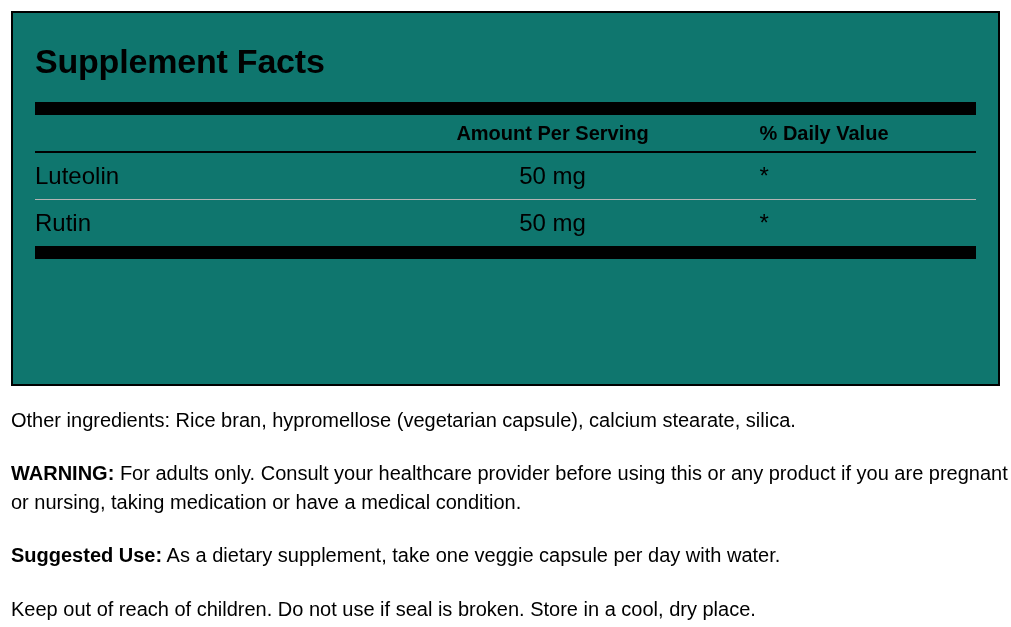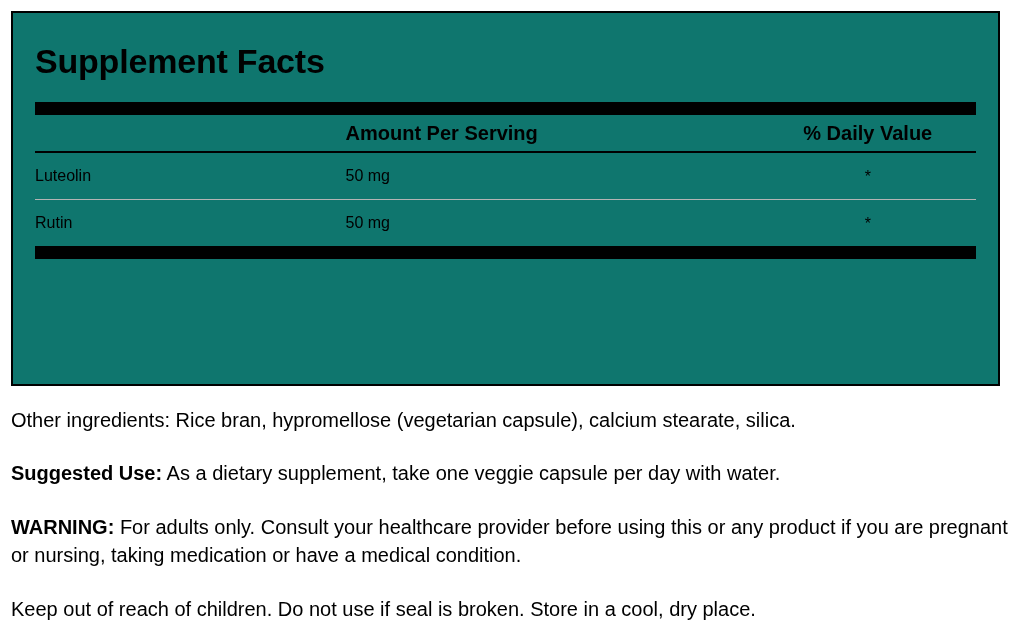--- a/index.html
+++ b/index.html
@@ -67,31 +67,31 @@
   table.sf-table {
     width: 100%;
     border-collapse: collapse;
     table-layout: fixed;
   }
   table.sf-table td {
     padding: 0;
     vertical-align: middle;
   }
   .col-name  { width: 33%; text-align: left; }
-  .col-amt   { width: 44%; }
-  .col-dv    { width: 23%; text-align: center; }
+  .col-amt   { width: 44%; text-align: center; }
+  .col-dv    { width: 23%; text-align: left; }
 
   .head-row td {
     font-size: 20px;
     font-weight: bold;
     height: 36px;
     padding-top: 2px;
   }
   .nutrient-row td {
-    font-size: 16px;
+    font-size: 24px;
     height: 46px;
   }
   .dv-star {
     font-size: 20px;
     vertical-align: top;
     line-height: 1.6;
   }
 
   .footnote {
     font-size: 20px;
@@ -162,20 +162,20 @@
         </table>
 
       <div class="rule-thick"></div>
 
     </div>
   </div>
 
   <div class="body-copy">
     <p class="para"><span>Other ingredients:</span><span> Rice bran, hypromellose (vegetarian capsule), calcium stearate, silica.</span></p>
 
+    <p class="para"><b>WARNING:</b><span> For adults only. Consult your healthcare provider before using this or any product if you are pregnant or nursing, taking medication or have a medical condition.</span></p>
+
     <p class="para"><b>Suggested Use:</b><span> As a dietary supplement, take one veggie capsule per day with water.</span></p>
-
-    <p class="para"><b>WARNING:</b><span> For adults only. Consult your healthcare provider before using this or any product if you are pregnant or nursing, taking medication or have a medical condition.</span></p>
 
     <p class="para">Keep out of reach of children. Do not use if seal is broken. Store in a cool, dry place.</p>
   </div>
 
 </div>
 
 </body></html>

